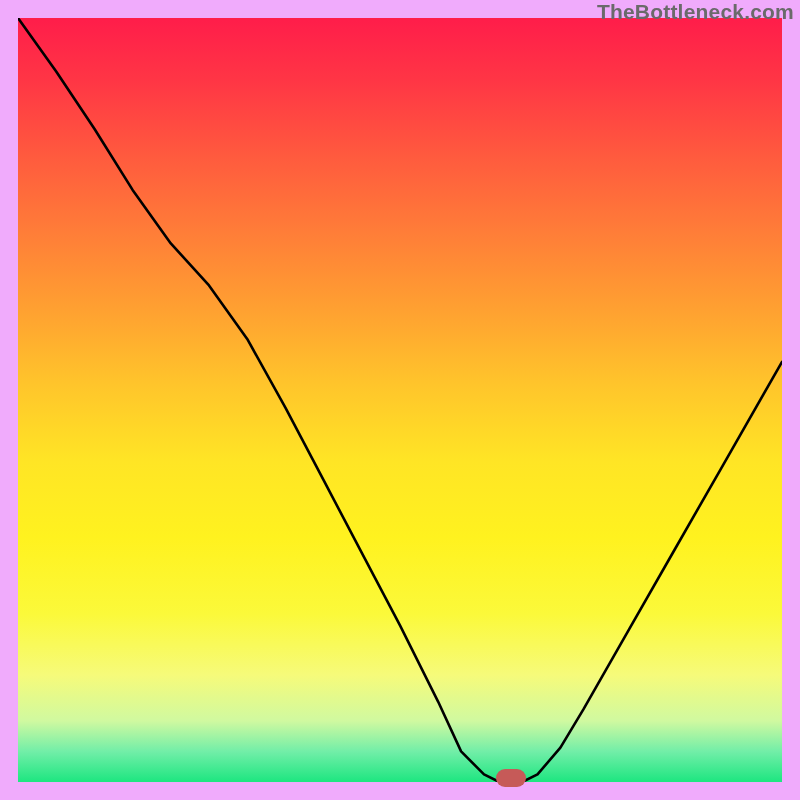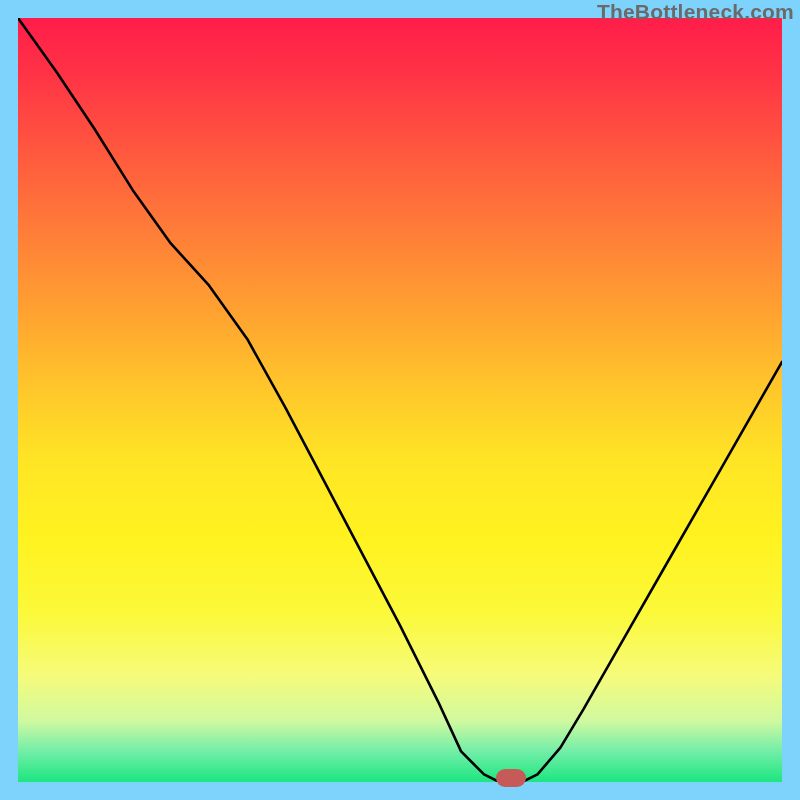--- a/index.html
+++ b/index.html
@@ -8,21 +8,21 @@
     width: 800px;
     height: 800px;
     overflow: hidden;
     background: #000;
     font-family: Arial, Helvetica, sans-serif;
   }
   .frame {
     position: relative;
     width: 800px;
     height: 800px;
-    background: #7dd3fc;
+    background: #f0abfc;
   }
   .plot {
     position: absolute;
     left: 18px;
     top: 18px;
     width: 764px;
     height: 764px;
     background: linear-gradient(to bottom,
       #ff1d4a 0%,
       #ff3545 8%,

